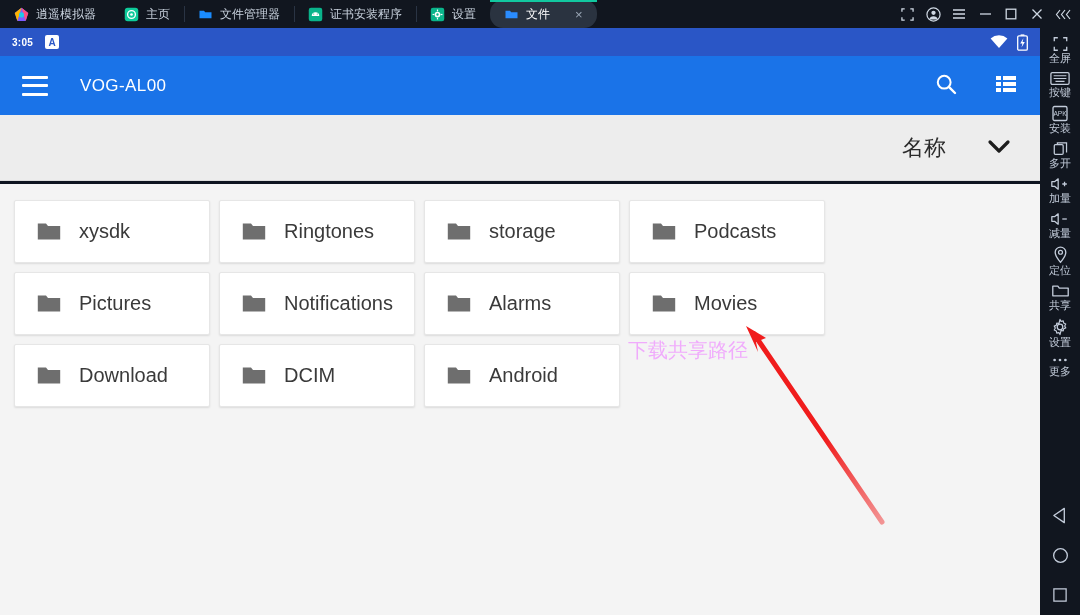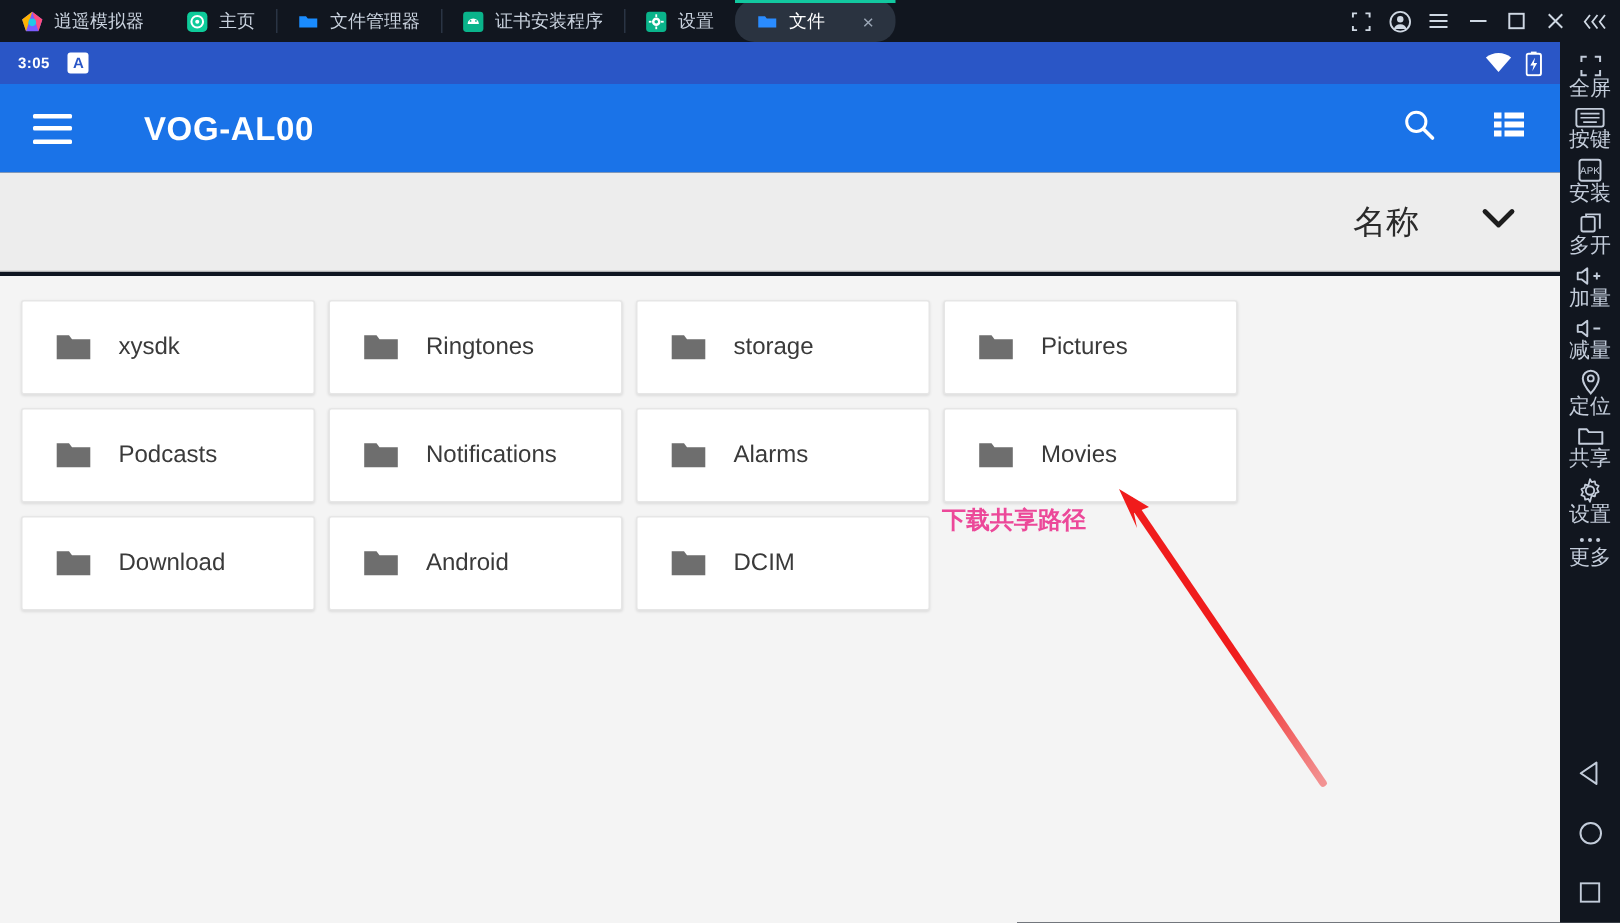--- a/index.html
+++ b/index.html
@@ -60,21 +60,21 @@
 
   
   .appbar {
     position: absolute; left: 0; top: 56px; width: 1040px; height: 59px;
     background: #1a73e8; display: flex; align-items: center;
     padding: 0 22px; color: #fff;
   }
   .hamburger { width: 26px; height: 20px; display: flex; flex-direction: column;
     justify-content: space-between; cursor: pointer; }
   .hamburger i { display: block; height: 3px; background: #fff; border-radius: 1px; }
-  .apptitle { margin-left: 48px; font-size: 22px; font-weight: bold; letter-spacing: .4px; }
+  .apptitle { margin-left: 32px; font-size: 17px; font-weight: normal; letter-spacing: .4px; }
   .ab-spacer { flex: 1 1 auto; }
   .ab-actions { display: flex; align-items: center; gap: 36px; }
 
   
   .sortbar {
     position: absolute; left: 0; top: 115px; width: 1040px; height: 66px;
     background: #ededed; border-bottom: 1px solid #dcdcdc;
     display: flex; align-items: center; justify-content: flex-end;
     padding-right: 26px; gap: 38px;
   }
@@ -87,41 +87,41 @@
   }
   .grid { display: flex; flex-wrap: wrap; gap: 9px 9px; }
   .card {
     width: 196px; height: 63px; background: #ffffff;
     border: 1px solid #e6e6e6; border-radius: 2px;
     box-shadow: 0 1px 2px rgba(0,0,0,.10);
     display: flex; align-items: center; padding-left: 22px; gap: 18px;
     cursor: pointer;
   }
   .folder-icon { width: 24px; height: 19px; flex: none; display: block; }
-  .cardlabel { font-size: 16px; color: #3a3a3a; }
+  .cardlabel { font-size: 20px; color: #3a3a3a; }
 
   
   .annot {
     position: absolute; left: 628px; top: 337px;
-    color: #ec4899; font-size: 16px; white-space: nowrap; font-weight: bold;
+    color: #f0abfc; font-size: 20px; white-space: nowrap;
   }
   .arrow-layer { position: absolute; left: 0; top: 0; width: 1040px; height: 615px;
     pointer-events: none; }
 
   
   .sidebar {
     position: absolute; right: 0; top: 28px; width: 40px; height: 587px;
     background: #11161f; display: flex; flex-direction: column;
     align-items: center; padding-top: 4px;
   }
   .sb-item {
     width: 40px; padding: 4px 0 3px 0; display: flex; flex-direction: column;
     align-items: center; gap: 1px; color: #c3ccda; cursor: pointer;
   }
-  .sb-item .lbl { font-size: 14px; color: #c3ccda; line-height: 11px; }
+  .sb-item .lbl { font-size: 11px; color: #c3ccda; line-height: 11px; }
   .sb-item svg { display: block; }
   .sb-gap { flex: 1 1 auto; }
   .nav-item { width: 40px; height: 40px; display: flex; align-items: center;
     justify-content: center; color: #c3ccda; cursor: pointer; }
 </style>
 </head>
 <body>
 
 <div id="app">
 
@@ -296,32 +296,32 @@
         <div class="card">
           <svg class="folder-icon" viewBox="0 0 24 19">
             <path d="M0.8 1.5h8.2l2 2.6H23.2V17.5H0.8z" fill="#6e6e6e"></path>
           </svg>
           <span class="cardlabel">storage</span>
         </div>
         <div class="card">
           <svg class="folder-icon" viewBox="0 0 24 19">
             <path d="M0.8 1.5h8.2l2 2.6H23.2V17.5H0.8z" fill="#6e6e6e"></path>
           </svg>
+          <span class="cardlabel">Podcasts</span>
+        </div>
+        <div class="card">
+          <svg class="folder-icon" viewBox="0 0 24 19">
+            <path d="M0.8 1.5h8.2l2 2.6H23.2V17.5H0.8z" fill="#6e6e6e"></path>
+          </svg>
           <span class="cardlabel">Pictures</span>
         </div>
         <div class="card">
           <svg class="folder-icon" viewBox="0 0 24 19">
             <path d="M0.8 1.5h8.2l2 2.6H23.2V17.5H0.8z" fill="#6e6e6e"></path>
           </svg>
-          <span class="cardlabel">Podcasts</span>
-        </div>
-        <div class="card">
-          <svg class="folder-icon" viewBox="0 0 24 19">
-            <path d="M0.8 1.5h8.2l2 2.6H23.2V17.5H0.8z" fill="#6e6e6e"></path>
-          </svg>
           <span class="cardlabel">Notifications</span>
         </div>
         <div class="card">
           <svg class="folder-icon" viewBox="0 0 24 19">
             <path d="M0.8 1.5h8.2l2 2.6H23.2V17.5H0.8z" fill="#6e6e6e"></path>
           </svg>
           <span class="cardlabel">Alarms</span>
         </div>
         <div class="card">
           <svg class="folder-icon" viewBox="0 0 24 19">
@@ -332,27 +332,27 @@
         <div class="card">
           <svg class="folder-icon" viewBox="0 0 24 19">
             <path d="M0.8 1.5h8.2l2 2.6H23.2V17.5H0.8z" fill="#6e6e6e"></path>
           </svg>
           <span class="cardlabel">Download</span>
         </div>
         <div class="card">
           <svg class="folder-icon" viewBox="0 0 24 19">
             <path d="M0.8 1.5h8.2l2 2.6H23.2V17.5H0.8z" fill="#6e6e6e"></path>
           </svg>
+          <span class="cardlabel">DCIM</span>
+        </div>
+        <div class="card">
+          <svg class="folder-icon" viewBox="0 0 24 19">
+            <path d="M0.8 1.5h8.2l2 2.6H23.2V17.5H0.8z" fill="#6e6e6e"></path>
+          </svg>
           <span class="cardlabel">Android</span>
-        </div>
-        <div class="card">
-          <svg class="folder-icon" viewBox="0 0 24 19">
-            <path d="M0.8 1.5h8.2l2 2.6H23.2V17.5H0.8z" fill="#6e6e6e"></path>
-          </svg>
-          <span class="cardlabel">DCIM</span>
         </div>
       </div>
   </div>
 
   <div class="annot">下载共享路径</div>
   <svg class="arrow-layer" viewBox="0 0 1040 615">
     <defs>
       <linearGradient id="ag" x1="1" y1="1" x2="0" y2="0">
         <stop offset="0" stop-color="#f01c1c" stop-opacity="0.45"></stop>
         <stop offset="0.45" stop-color="#f01c1c" stop-opacity="1"></stop>

